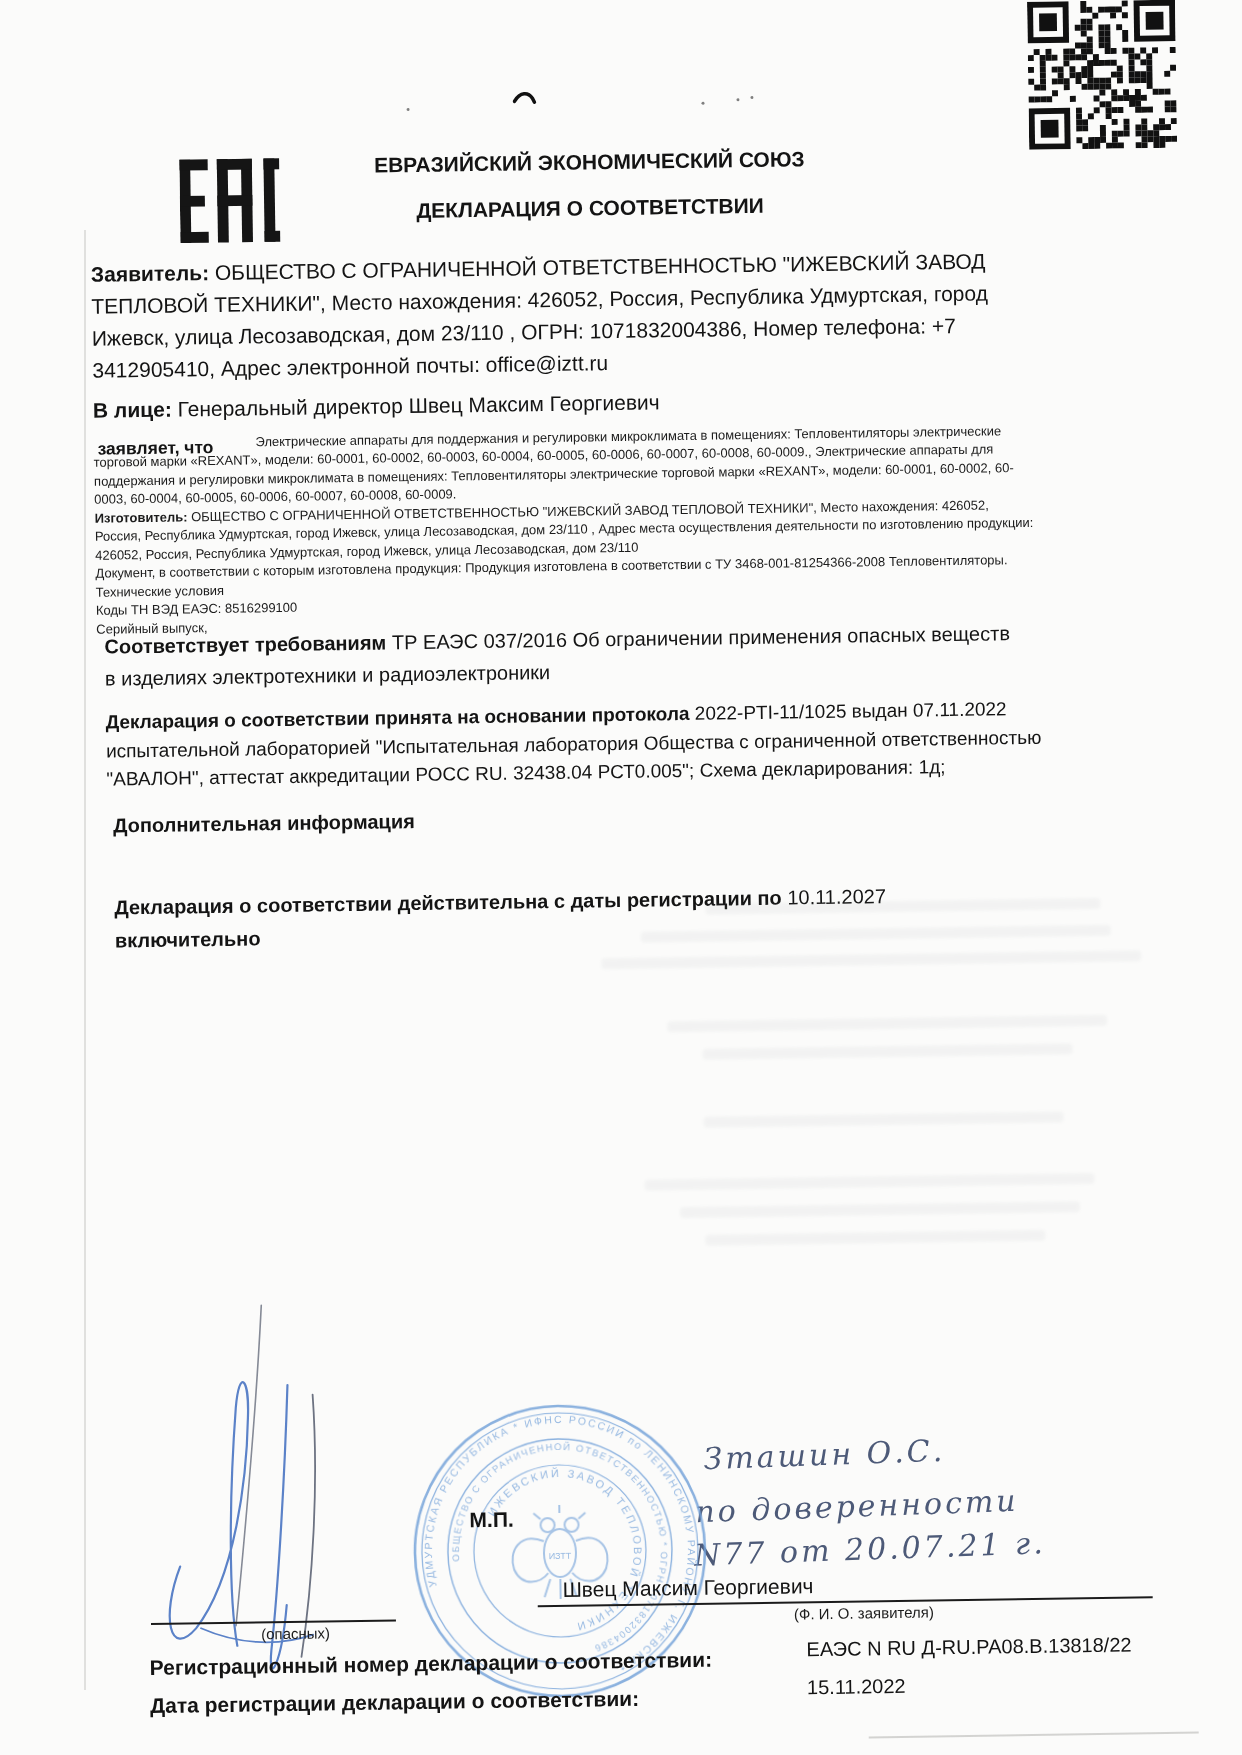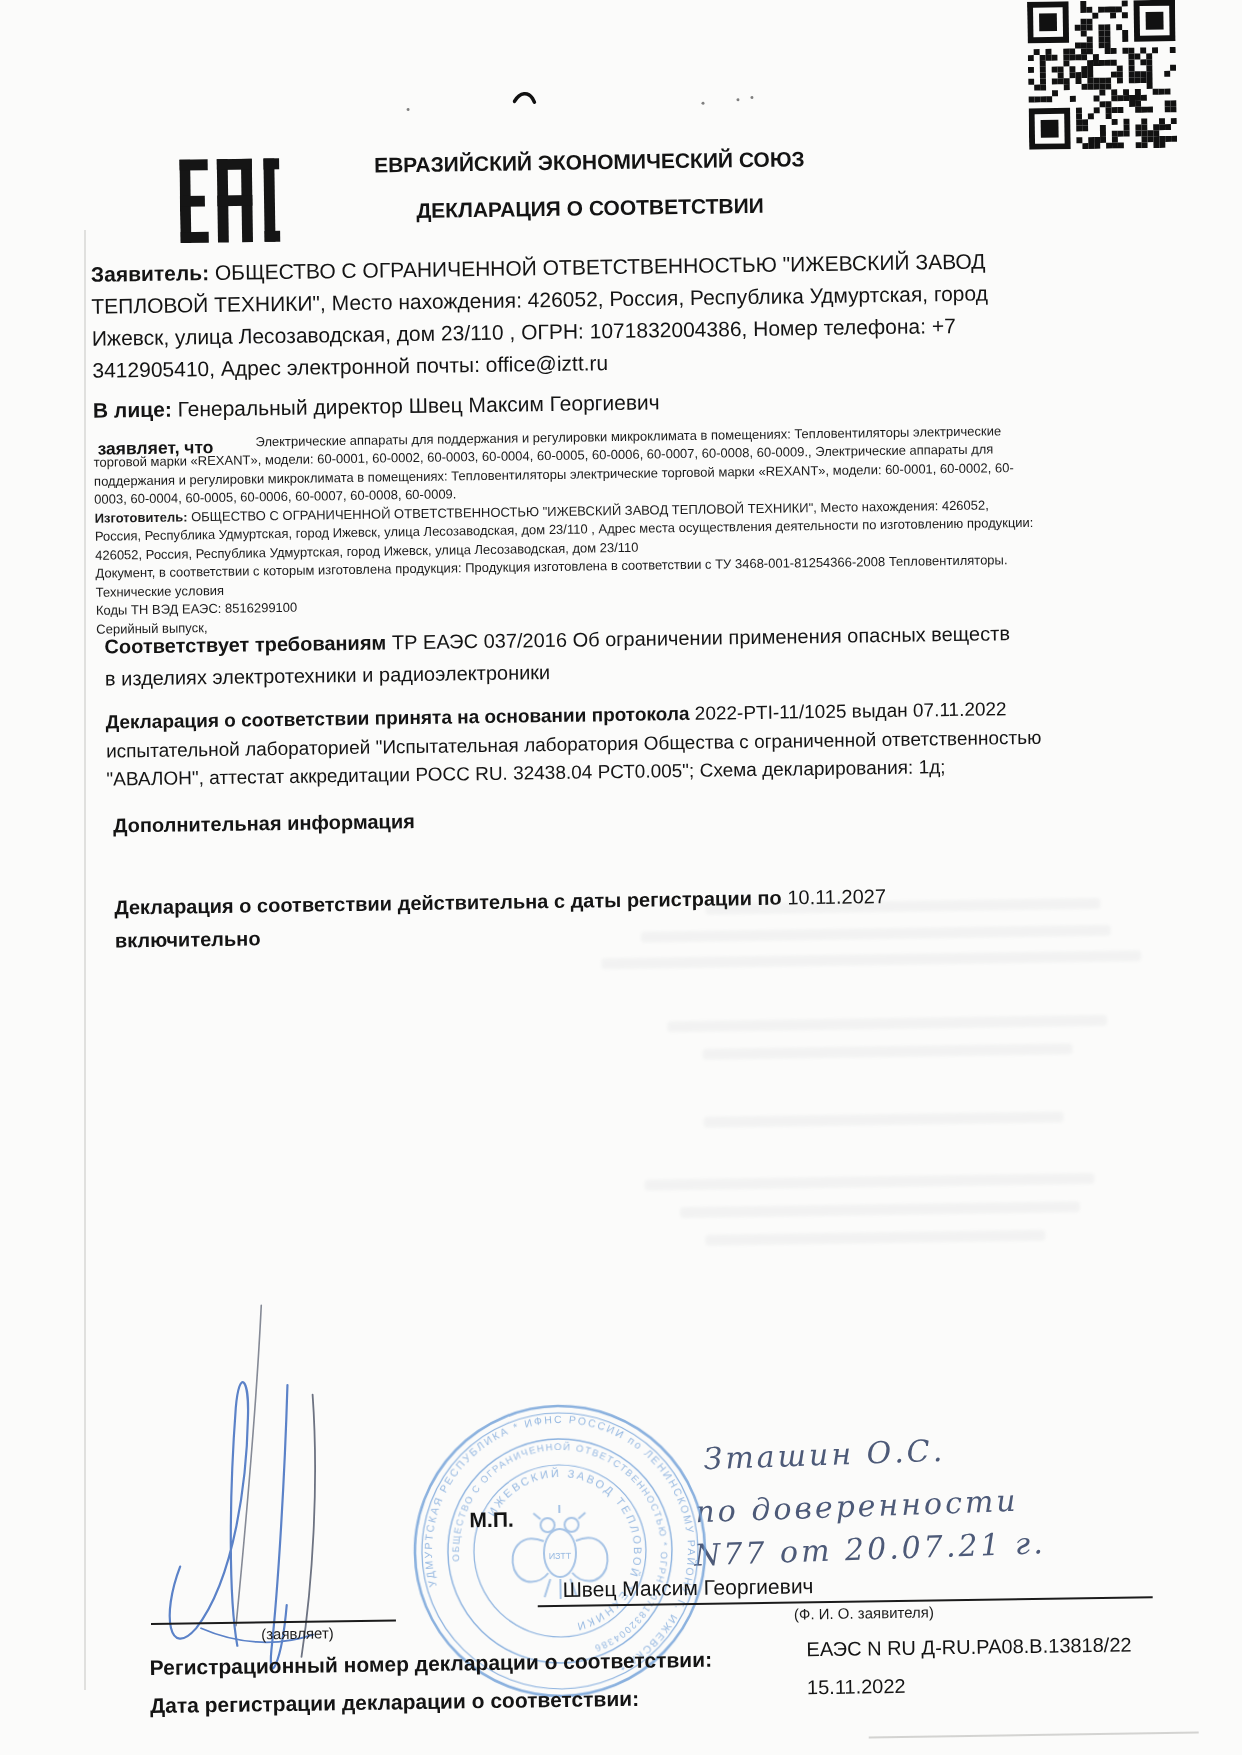--- a/index.html
+++ b/index.html
@@ -375,21 +375,21 @@
         <path d="M175 100 C180 190 172 290 160 362" stroke="#6d7382" stroke-width="1.8"></path>
         <path d="M60 332 C95 348 135 352 172 340" stroke="#5b82c8" stroke-width="1.8"></path>
       </g>
     </svg>
 
     <div class="abs big" style="left:460px;top:1503px;font-weight:bold;">М.П.</div>
     <div class="abs big" style="left:552px;top:1574px;">Швец Максим Георгиевич</div>
     <div class="abs hline" style="left:527px;top:1604px;width:615px;"></div>
     <div class="abs caption" style="left:783px;top:1608px;">(Ф. И. О. заявителя)</div>
     <div class="abs hline" style="left:140px;top:1616px;width:245px;"></div>
-    <div class="abs caption" style="left:250px;top:1620px;">(заявляет)</div>
+    <div class="abs caption" style="left:250px;top:1620px;">(опасных)</div>
 
     <div class="abs big" style="left:138px;top:1646px;font-weight:bold;">Регистрационный номер декларации о соответствии:</div>
     <div class="abs big" style="left:795px;top:1637px;font-size:20px;">ЕАЭС N RU Д-RU.РА08.В.13818/22</div>
     <div class="abs big" style="left:138px;top:1684px;font-weight:bold;">Дата регистрации декларации о соответствии:</div>
     <div class="abs big" style="left:795px;top:1675px;font-size:20px;">15.11.2022</div>
 
     <div class="abs" style="left:856px;top:1740px;width:330px;height:2px;background:#c9c9c7;opacity:.8;"></div>
   </div>
 
   <div class="abs vline" style="left:84px;top:230px;height:1460px;"></div>

